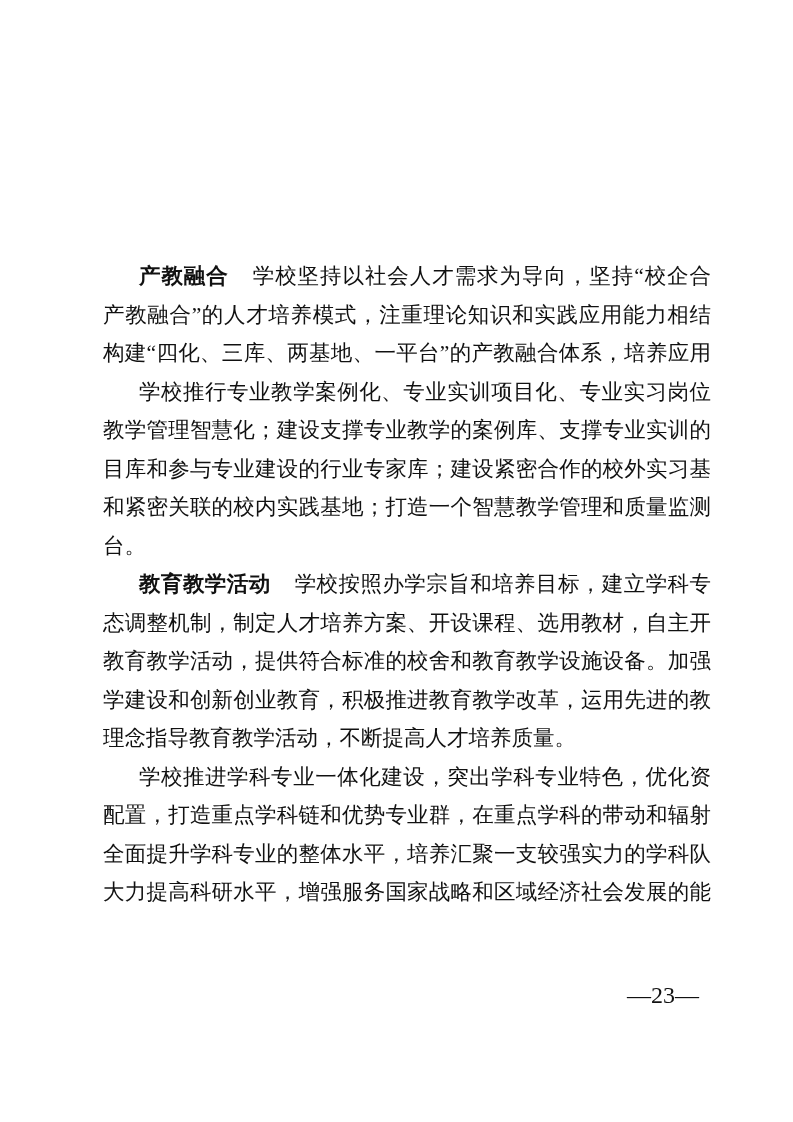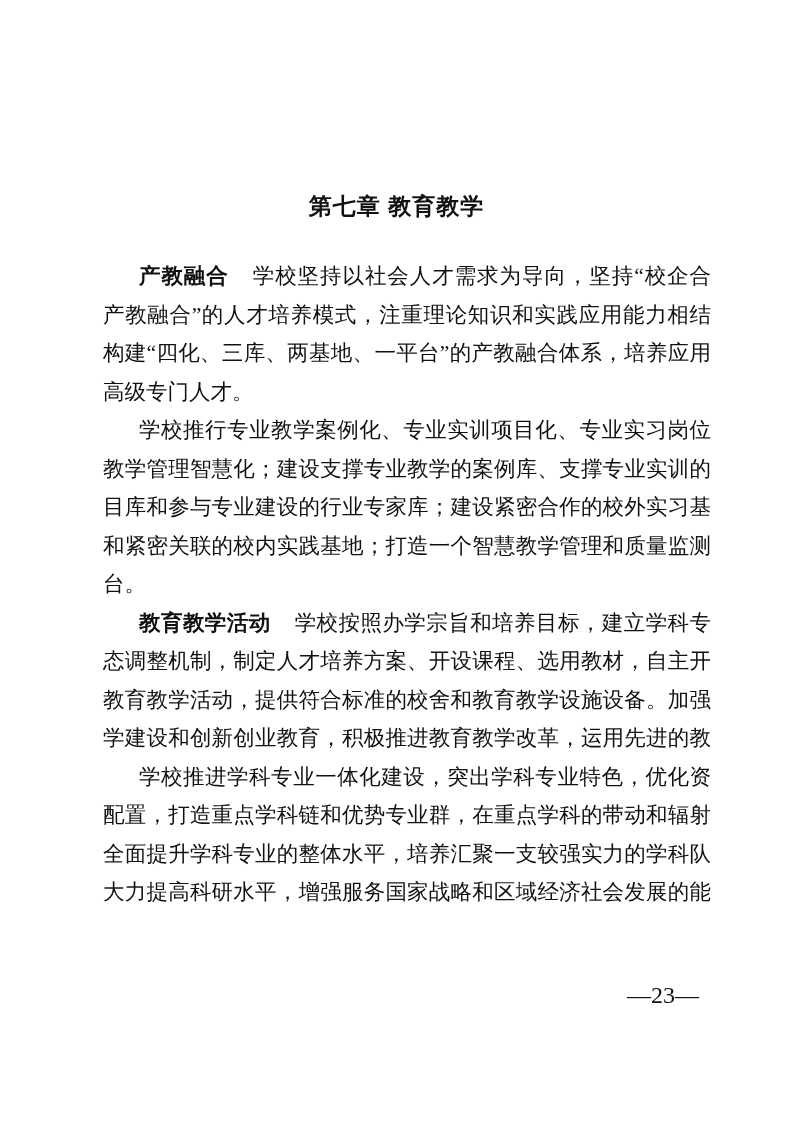--- a/index.html
+++ b/index.html
@@ -64,36 +64,35 @@
     line-height: 24px;
     font-family: "Liberation Serif", "DejaVu Serif", serif;
     font-size: 24px;
     text-align: right;
   }
 </style>
 </head>
 <body>
 
 <div class="page">
-  <h1 class="chapter-title">第七章 教育教学</h1>
 
   <div class="doc-body">
       <div class="line indent"><span class="article-no">产教融合</span><span>学校坚持以社会人才需求为导向，坚持“校企合作、</span></div>
       <div class="line"><span>产教融合”的人才培养模式，注重理论知识和实践应用能力相结合，</span></div>
       <div class="line"><span>构建“四化、三库、两基地、一平台”的产教融合体系，培养应用型</span></div>
-      <div class="line no-fill"><span>高级专门人才。</span></div>
       <div class="line indent"><span>学校推行专业教学案例化、专业实训项目化、专业实习岗位化、</span></div>
       <div class="line"><span>教学管理智慧化；建设支撑专业教学的案例库、支撑专业实训的项</span></div>
       <div class="line"><span>目库和参与专业建设的行业专家库；建设紧密合作的校外实习基地</span></div>
       <div class="line"><span>和紧密关联的校内实践基地；打造一个智慧教学管理和质量监测平</span></div>
       <div class="line no-fill"><span>台。</span></div>
       <div class="line indent"><span class="article-no">教育教学活动</span><span>学校按照办学宗旨和培养目标，建立学科专业动</span></div>
       <div class="line"><span>态调整机制，制定人才培养方案、开设课程、选用教材，自主开展</span></div>
       <div class="line"><span>教育教学活动，提供符合标准的校舍和教育教学设施设备。加强教</span></div>
       <div class="line"><span>学建设和创新创业教育，积极推进教育教学改革，运用先进的教育</span></div>
+      <div class="line no-fill"><span>理念指导教育教学活动，不断提高人才培养质量。</span></div>
       <div class="line indent"><span>学校推进学科专业一体化建设，突出学科专业特色，优化资源</span></div>
       <div class="line"><span>配置，打造重点学科链和优势专业群，在重点学科的带动和辐射下，</span></div>
       <div class="line"><span>全面提升学科专业的整体水平，培养汇聚一支较强实力的学科队伍，</span></div>
       <div class="line"><span>大力提高科研水平，增强服务国家战略和区域经济社会发展的能力。</span></div>
     </div>
 
   <div class="page-number">—23—</div>
 </div>
 
 </body></html>

